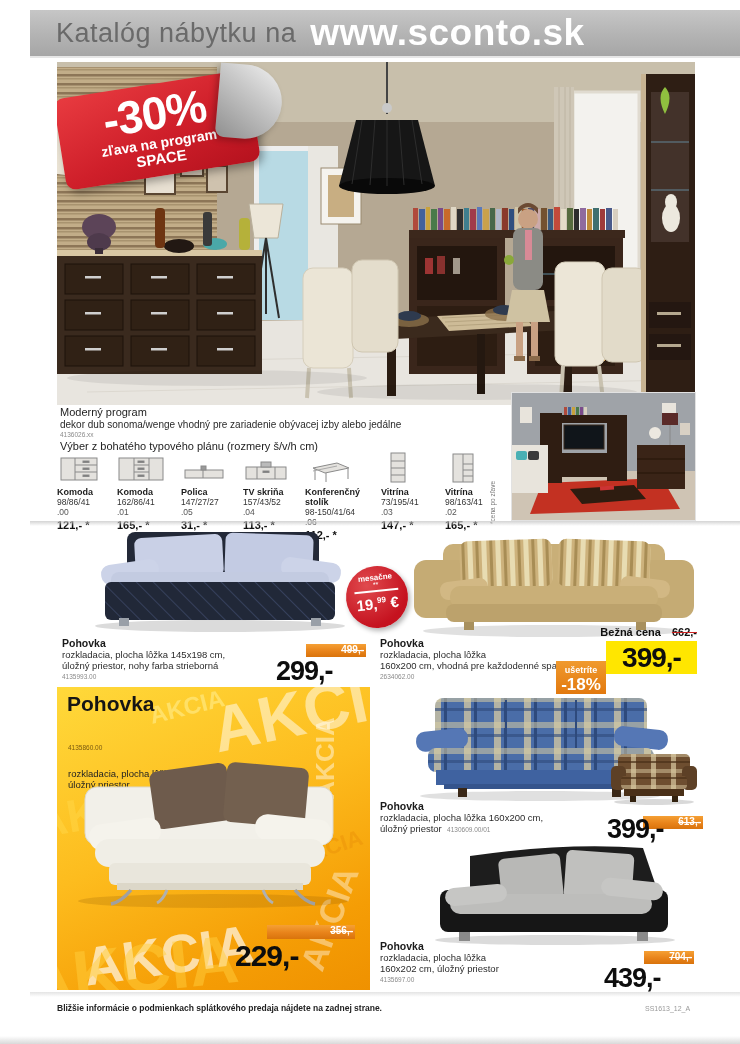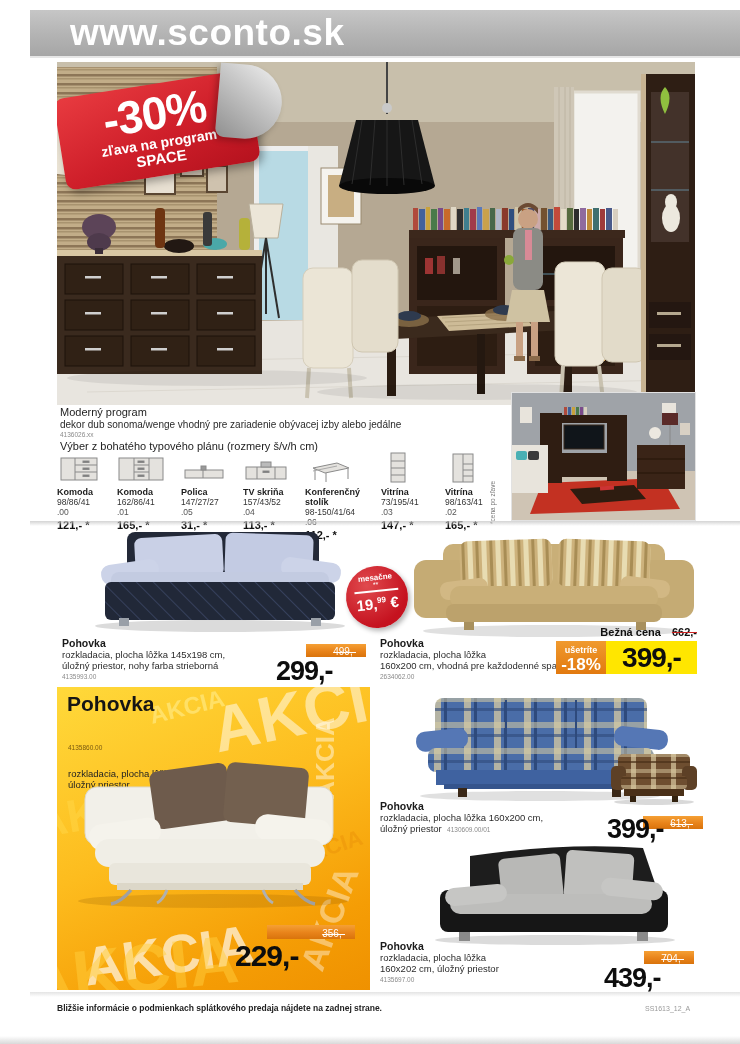--- a/index.html
+++ b/index.html
@@ -47,28 +47,28 @@
   .inset{left:512px;top:393px;width:183px;height:127px;overflow:hidden;box-shadow:0 0 0 1px #e2e2e2;}
 
   
   .band{left:30px;width:710px;height:5px;background:linear-gradient(180deg,#c9c9c9,rgba(255,255,255,0));opacity:.8;}
 
   
   .info-title{font-size:10.5px;font-weight:bold;color:#1a1a1a;line-height:12px;}
   .info-line{font-size:9.5px;color:#2b2b2b;line-height:11px;display:block;}
   .info-code{font-size:6.5px;color:#8a8a8a;margin-top:2px;}
   .oldbox{background:linear-gradient(180deg,#f5a035 0%,#e8831a 55%,#d9730c 100%);
-    color:#fff;font-weight:normal;font-size:10px;display:flex;align-items:flex-end;
-    justify-content:flex-end;padding-right:10px;box-sizing:border-box;}
+    color:#fff;font-weight:bold;font-size:10px;display:flex;align-items:flex-start;
+    justify-content:flex-end;padding-right:2px;box-sizing:border-box;}
   .oldbox span{text-decoration:line-through;}
   .bigprice{font-weight:bold;color:#0d0d0d;letter-spacing:-1px;}
 
   .reg-line{font-size:11px;font-weight:bold;color:#111;}
   .strike-red{text-decoration:line-through;text-decoration-color:#cc2222;padding-left:8px;}
-  .savebox{background:linear-gradient(180deg,#f09a2e,#e2790f);color:#fff;text-align:center;}
+  .savebox{background:linear-gradient(180deg,#f09a2e,#e2790f);color:#fff;text-align:center;margin-top:20px;}
   .save-l{font-size:9px;font-weight:bold;line-height:11px;margin-top:4px;}
   .save-v{font-size:17px;font-weight:bold;line-height:18px;}
   .yellowbox{background:#ffe600;display:flex;align-items:center;justify-content:center;}
 
   
   .monthly{left:346px;top:566px;width:62px;height:62px;border-radius:50%;
     background:radial-gradient(circle at 35% 30%,#e04a4e,#c5121f 70%);
     color:#fff;text-align:center;transform:rotate(-6deg);box-shadow:2px 3px 5px rgba(0,0,0,.3);}
   .m-label{font-size:8px;font-weight:bold;margin-top:7px;line-height:9px;}
   .m-stars{font-size:7px;line-height:6px;}
@@ -87,20 +87,21 @@
   .footer-note{left:57px;top:1003px;font-size:8.5px;font-weight:bold;color:#222;}
   .footer-code{left:645px;top:1005px;font-size:7px;color:#999;}
   .page-bottom{left:0;top:1036px;width:740px;height:8px;background:linear-gradient(180deg,#fff,#d9d9d9);}
 </style>
 </head>
 <body>
 
 <div class="page">
 
   <header class="topbar">
+    <span class="t-prefix">Katalóg nábytku na</span>
     <span class="t-site">www.sconto.sk</span>
   </header>
 
   <div class="hero">
     <svg viewBox="0 0 638 343" width="638" height="343" preserveAspectRatio="none">
       <defs>
         <pattern id="wp" width="10" height="9" patternUnits="userSpaceOnUse">
           <rect width="10" height="9" fill="#c2ad88"></rect>
             <rect y="3" width="10" height="2.5" fill="#8d7657"></rect>
             <rect y="7" width="10" height="1.5" fill="#a8936f"></rect>

